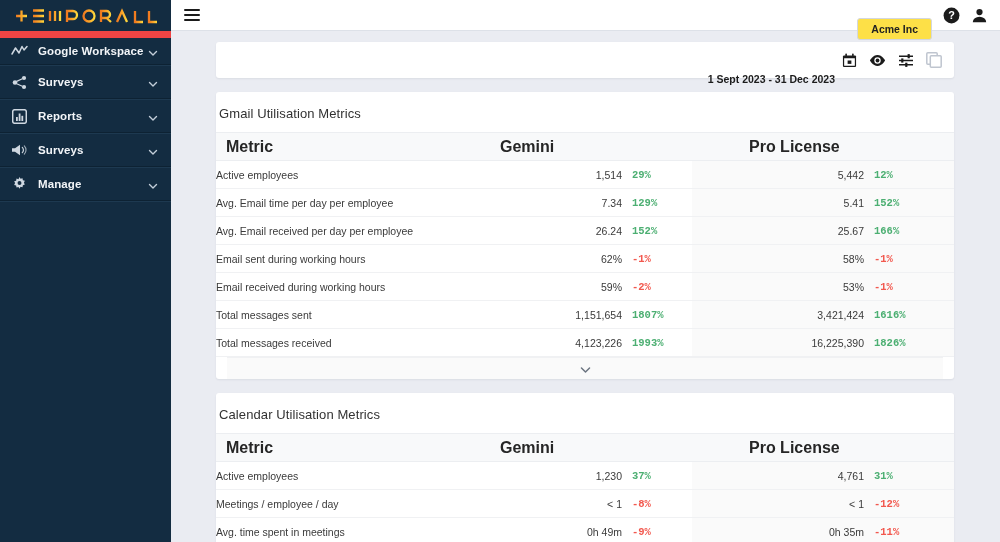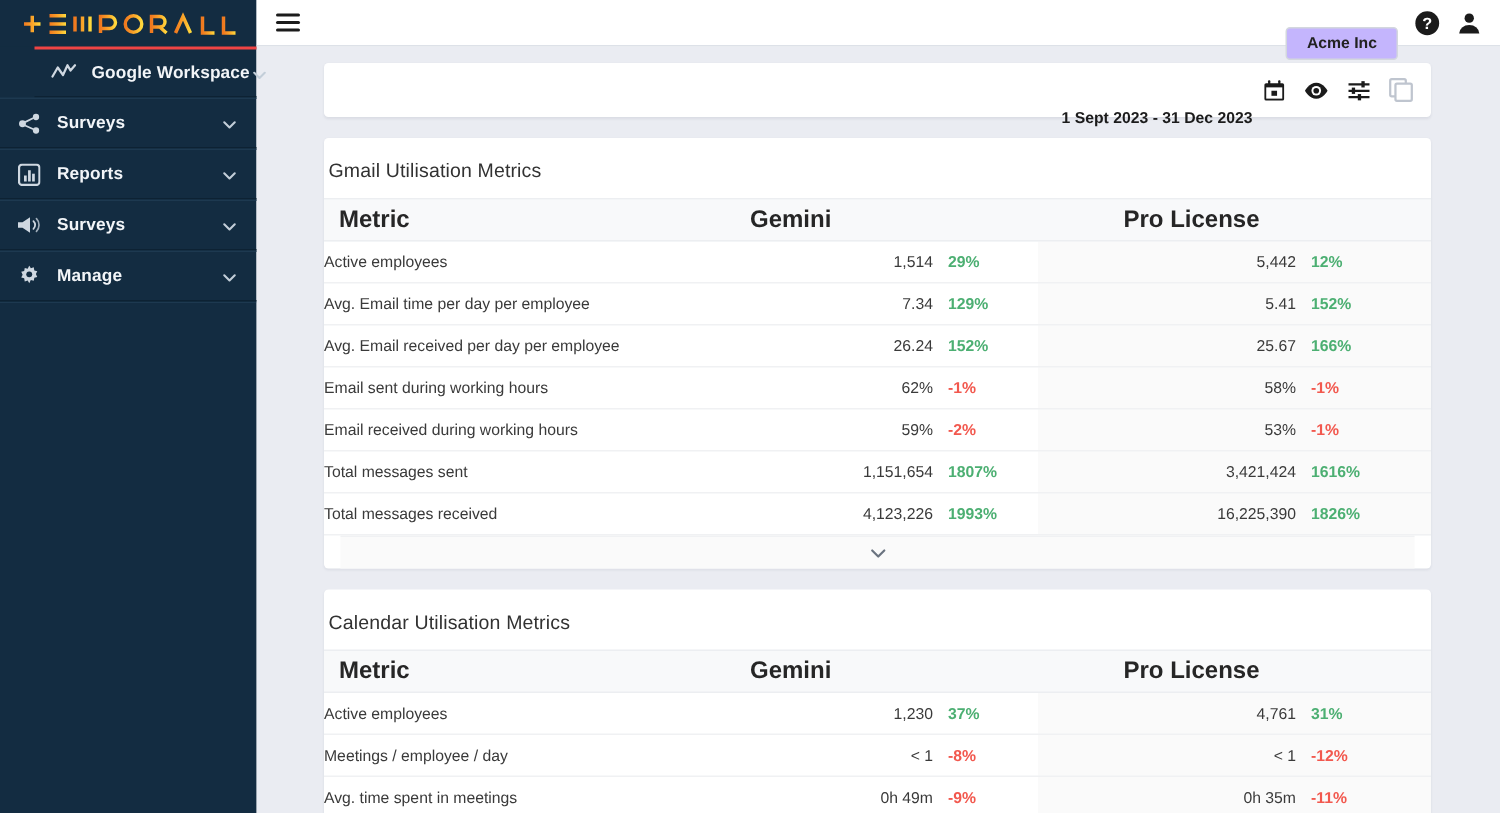--- a/index.html
+++ b/index.html
@@ -27,21 +27,21 @@
   .nav-list { display: flex; flex-direction: column; }
   .nav-item {
     height: 34px;
     display: flex; align-items: center;
     padding: 0 12px 0 9px;
     border-top: 1px solid #1d3950;
     border-bottom: 1px solid #0d2233;
     cursor: pointer;
     position: relative;
   }
-  .nav-item:first-child { border-top: 2px solid #ef4444; margin-left: 23px; }
+  .nav-item:first-child { border-top: 7px solid #ef4444; }
   .nav-ico {
     width: 20px; height: 18px;
     display: flex; align-items: center; justify-content: center;
     flex: 0 0 20px;
   }
   .nav-ico svg { display: block; }
   .nav-label {
     flex: 1;
     color: #f2f5f8;
     font-size: 11.5px;
@@ -73,21 +73,21 @@
   .hamburger {
     width: 22px; height: 22px;
     display: flex; flex-direction: column; justify-content: center;
     gap: 3px; cursor: pointer; padding: 0 3px;
   }
   .hamburger i { display: block; height: 2px; background: #1b1b1b; border-radius: 1px; }
   .topbar-spacer { flex: 1; }
   .org-btn {
     border: 1px solid #d3d7de;
     border-radius: 3px;
-    background: #c4b5fd;
+    background: #fde047;
     font-size: 10.5px;
     font-weight: bold;
     color: #222;
     padding: 4px 13px;
     cursor: pointer;
     font-family: "Liberation Sans", sans-serif;
     white-space: nowrap;
     margin-top: 28px;
   }
   .topbar-ico { margin-left: 11px; cursor: pointer; display: flex; align-items: center; }
@@ -163,20 +163,21 @@
     color: #3a3a3a;
     white-space: nowrap;
   }
   .gem .num { width: 178px; }
   .pro .num { width: 172px; }
   .pct {
     font-size: 10.5px;
     font-weight: bold;
     padding-left: 10px;
     white-space: nowrap;
+    font-family: Liberation Mono, monospace;
   }
   .pct.up { color: #4caf72; }
   .pct.down { color: #f2584e; }
   .expander {
     height: 22px;
     background: #fafafa;
     border-top: 1px solid #f0f1f3;
     display: flex; align-items: center; justify-content: center;
     cursor: pointer;
     margin: 0 11px 11px 11px;

